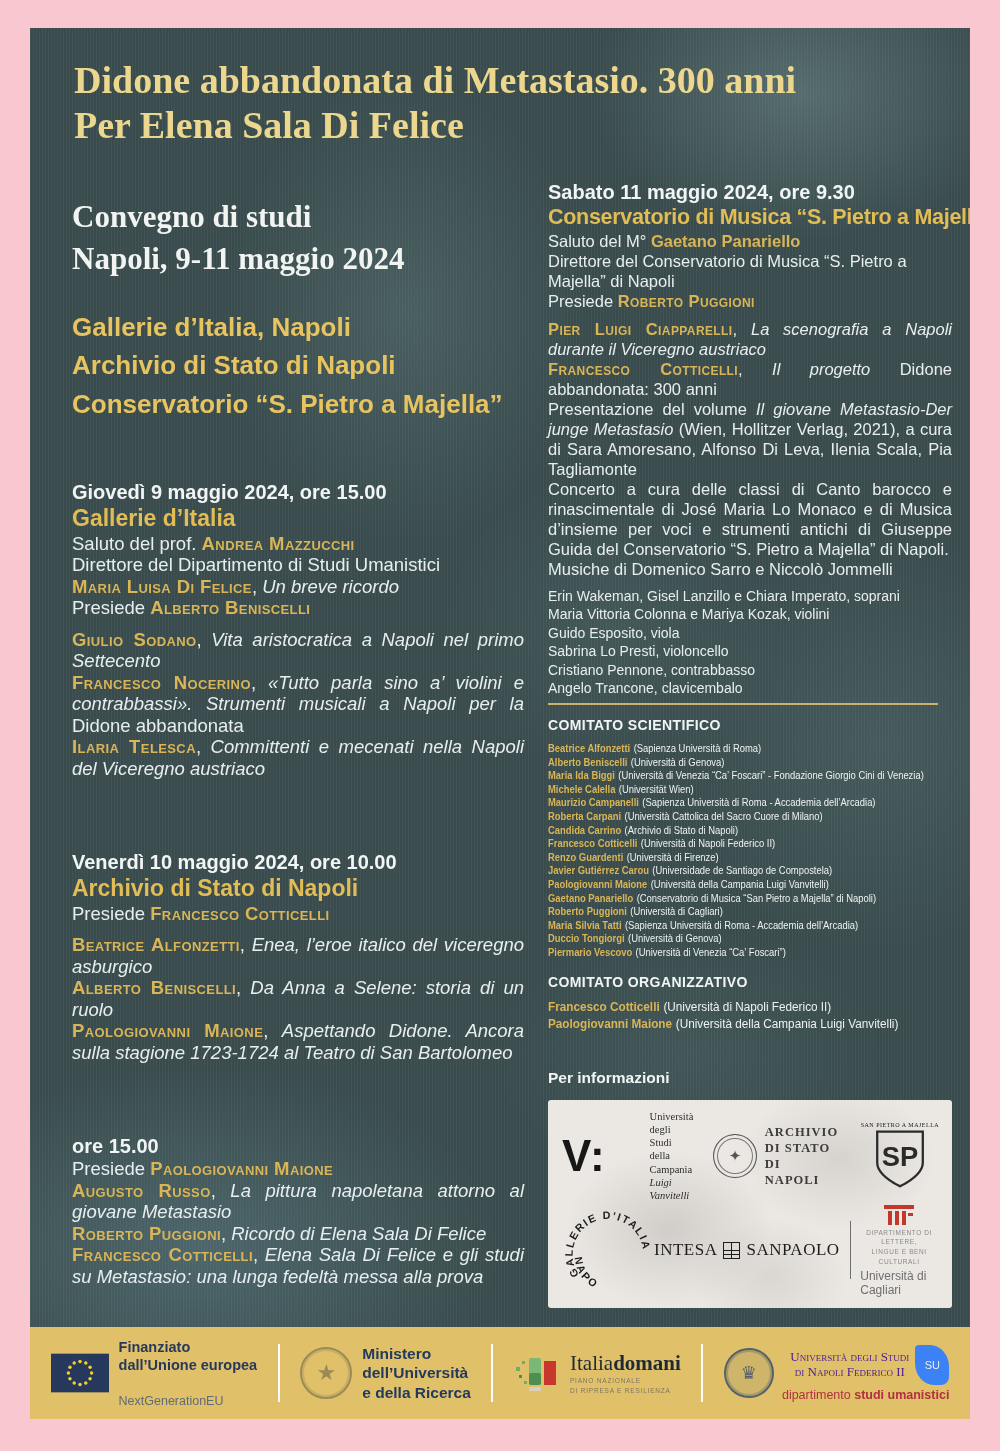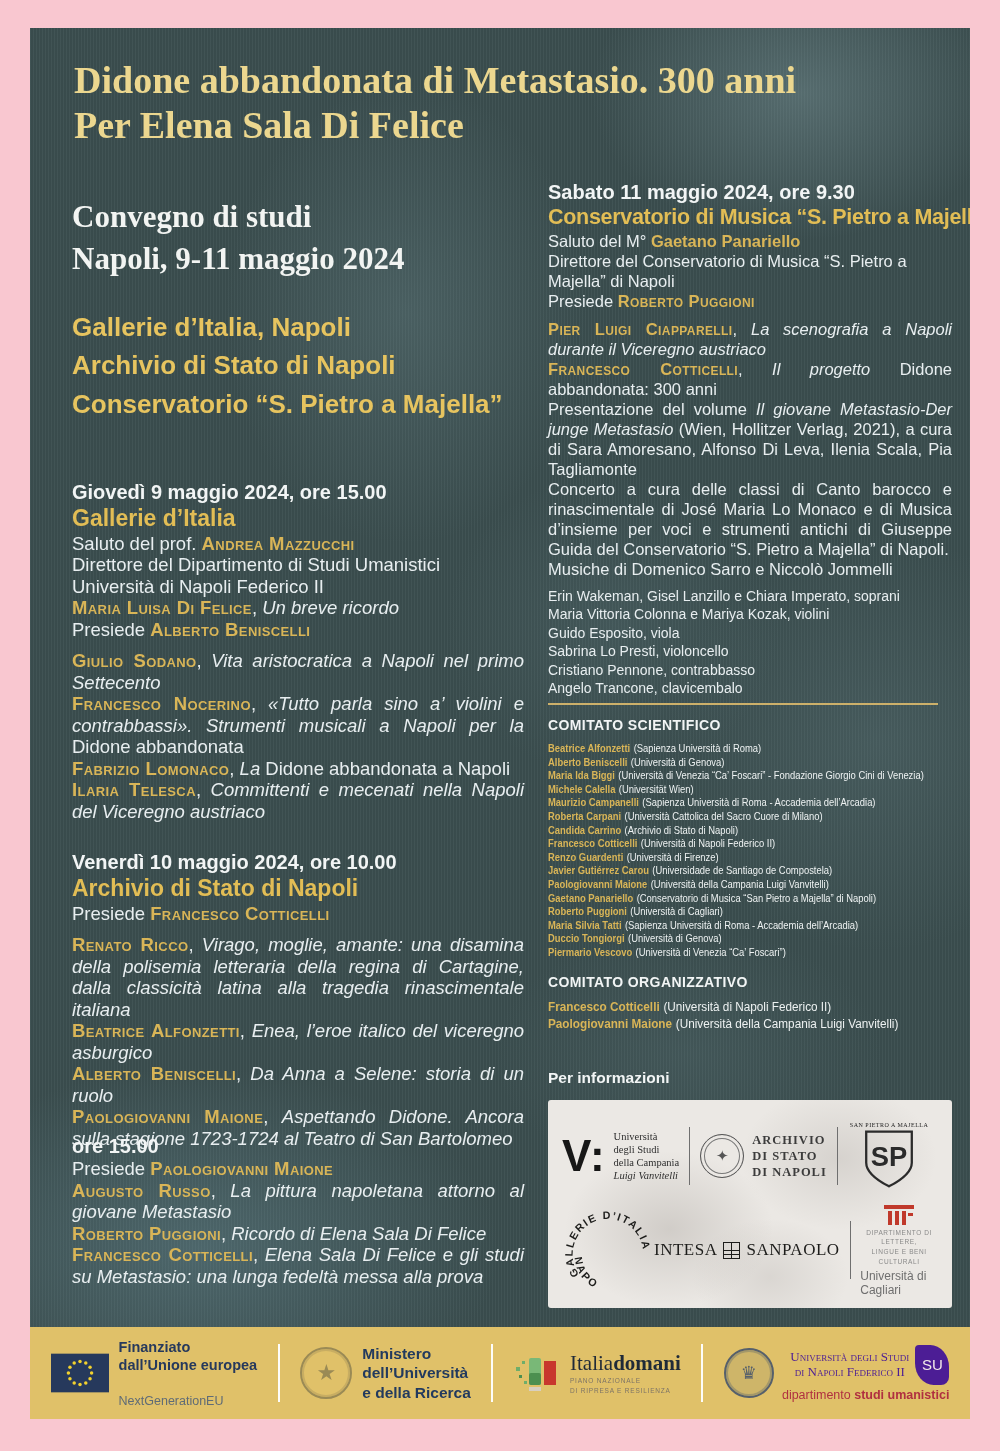--- a/index.html
+++ b/index.html
@@ -74,21 +74,21 @@
       radial-gradient(ellipse 150px 110px at 72% 28%, rgba(148,142,136,.24), transparent 65%),
       radial-gradient(ellipse 120px 90px at 55% 85%, rgba(148,142,136,.20), transparent 65%),
       #ebe8e4;
     padding:12px 14px;box-sizing:border-box;color:#3a3a3a;
   }
   .lb-row1{display:flex;align-items:center;height:88px;}
   .lb-row2{display:flex;align-items:center;height:92px;margin-top:4px;}
   .vline{width:1px;height:58px;background:#6f6f6f;margin:0 10px;}
   .van{display:flex;align-items:center;gap:8px;}
   .van-mark{font-weight:700;font-size:44px;color:#171717;line-height:1;letter-spacing:1px;font-family:"Liberation Sans",sans-serif;}
-  .van-text{font-family:"Liberation Serif",serif;font-size:10.5px;line-height:1.25;color:#2e2e2e;}
+  .van-text{font-family:"Liberation Serif",serif;font-size:10.5px;line-height:1.25;color:#2e2e2e;margin-left:36px;}
   .van-text .itc{font-style:italic;}
   .arch{display:flex;align-items:center;gap:8px;}
   .arch-seal{width:42px;height:42px;border-radius:50%;border:1.5px solid #555;display:flex;align-items:center;justify-content:center;box-shadow:inset 0 0 0 3px #ebe8e4, inset 0 0 0 4px #777;color:#555;font-size:15px;}
   .arch-text{font-family:"Liberation Serif",serif;font-size:12.5px;letter-spacing:1px;line-height:1.3;color:#3c3c3c;font-weight:700;}
   .spm{display:flex;flex-direction:column;align-items:center;margin-left:2px;}
   .spm-banner{font-size:6px;letter-spacing:.5px;color:#222;font-family:"Liberation Serif",serif;white-space:nowrap;}
   .gal{width:92px;height:92px;flex:0 0 auto;}
   .intesa{display:flex;align-items:center;gap:6px;}
   .intesa-word{font-family:"Liberation Serif",serif;font-size:17px;letter-spacing:.5px;color:#1d1d1b;}
   .grid-ic{width:17px;height:17px;border:1.5px solid #1d1d1b;box-sizing:border-box;
@@ -114,21 +114,21 @@
   .emblem{width:48px;height:48px;border-radius:50%;border:2px solid #9a8a55;display:flex;align-items:center;justify-content:center;color:#9a8a55;font-size:22px;box-shadow:inset 0 0 0 2px rgba(154,138,85,.35);}
   .itd{display:flex;align-items:center;gap:8px;}
   .itd-name{font-family:"Liberation Serif",serif;font-size:21px;color:#1f2a38;}
   .itd-name b{font-weight:700;}
   .itd-sub{font-size:6.5px;letter-spacing:.8px;color:#7d7466;line-height:1.5;}
   .fed{display:flex;align-items:center;gap:8px;}
   .fed-seal{width:46px;height:46px;border-radius:50%;border:2px solid #56606b;display:flex;align-items:center;justify-content:center;color:#56606b;font-size:18px;box-shadow:inset 0 0 0 2px rgba(86,96,107,.35);background:rgba(86,96,107,.12);}
   .fed-right{display:flex;flex-direction:column;align-items:flex-end;}
   .fed-top{display:flex;align-items:center;gap:6px;}
   .fed-uni{font-family:"Liberation Serif",serif;font-variant:small-caps;font-weight:400;font-size:13px;line-height:1.15;color:#4c1d95;text-align:center;}
-  .su-badge{width:34px;height:40px;background:#4c1d95;border-radius:4px 55% 8px 55%;display:flex;align-items:center;justify-content:center;color:#f3e9e9;font-size:15px;font-weight:400;}
+  .su-badge{width:34px;height:40px;background:#3b82f6;border-radius:4px 55% 8px 55%;display:flex;align-items:center;justify-content:center;color:#f3e9e9;font-size:11px;font-weight:400;}
   .fed-dept{font-size:12.5px;color:#b03040;margin-top:3px;}
   .fed-dept b{font-weight:700;}
 
   svg text{font-family:"Liberation Sans",sans-serif;}
 </style>
 </head>
 <body>
 
 <div class="poster">
   <div class="main">
@@ -149,37 +149,34 @@
         <div>Gallerie d’Italia, Napoli</div>
         <div>Archivio di Stato di Napoli</div>
         <div>Conservatorio “S. Pietro a Majella”</div>
       </div>
 
       <div class="blk lbody" style="top:452px;">
         <div class="h-date">Giovedì 9 maggio 2024, ore 15.00</div>
         <div class="h-venue">Gallerie d’Italia</div>
         <p class="mt8"><span class="wt">Saluto del prof. </span><span class="nm">Andrea Mazzucchi</span></p>
         <p>Direttore del Dipartimento di Studi Umanistici</p>
-        <p>Università di Napoli Federico II</p>
         <p class="mt10"><span class="nm">Maria Luisa Di Felice</span><span class="wt">, </span><span class="ti">Un breve ricordo</span></p>
         <p class="mt10"><span class="wt">Presiede </span><span class="nm">Alberto Beniscelli</span></p>
         <div class="mt10">
           <p class="talk"><span class="nm">Giulio Sodano</span><span class="wt">, </span><span class="ti">Vita aristocratica a Napoli nel primo Settecento</span><span></span></p>
           <p class="talk"><span class="nm">Francesco Nocerino</span><span class="wt">, </span><span class="ti">«Tutto parla sino a’ violini e contrabbassi». Strumenti musicali a Napoli per la </span><span>Didone abbandonata</span></p>
-          <p class="talk"><span class="nm">Fabrizio Lomonaco</span><span class="wt">, </span><span class="ti">La </span><span>Didone abbandonata a Napoli</span></p>
           <p class="talk"><span class="nm">Ilaria Telesca</span><span class="wt">, </span><span class="ti">Committenti e mecenati nella Napoli del Viceregno austriaco</span><span></span></p>
         </div>
       </div>
 
       <div class="blk lbody" style="top:822px;">
         <div class="h-date">Venerdì 10 maggio 2024, ore 10.00</div>
         <div class="h-venue">Archivio di Stato di Napoli</div>
         <p class="mt8"><span class="wt">Presiede </span><span class="nm">Francesco Cotticelli</span></p>
         <div class="mt10">
-          <p class="talk"><span class="nm">Renato Ricco</span><span class="wt">, </span><span class="ti">Virago, moglie, amante: una disamina della polisemia letteraria della regina di Cartagine, dalla classicità latina alla tragedia rinascimentale italiana</span><span></span></p>
           <p class="talk"><span class="nm">Beatrice Alfonzetti</span><span class="wt">, </span><span class="ti">Enea, l’eroe italico del viceregno asburgico</span><span></span></p>
           <p class="talk"><span class="nm">Alberto Beniscelli</span><span class="wt">, </span><span class="ti">Da Anna a Selene: storia di un ruolo</span><span></span></p>
           <p class="talk"><span class="nm">Paologiovanni Maione</span><span class="wt">, </span><span class="ti">Aspettando Didone. Ancora sulla stagione 1723-1724 al Teatro di San Bartolomeo</span><span></span></p>
         </div>
       </div>
 
       <div class="blk lbody" style="top:1106px;">
         <div class="h-date">ore 15.00</div>
         <p class="mt6"><span class="wt">Presiede </span><span class="nm">Paologiovanni Maione</span></p>
         <div>

